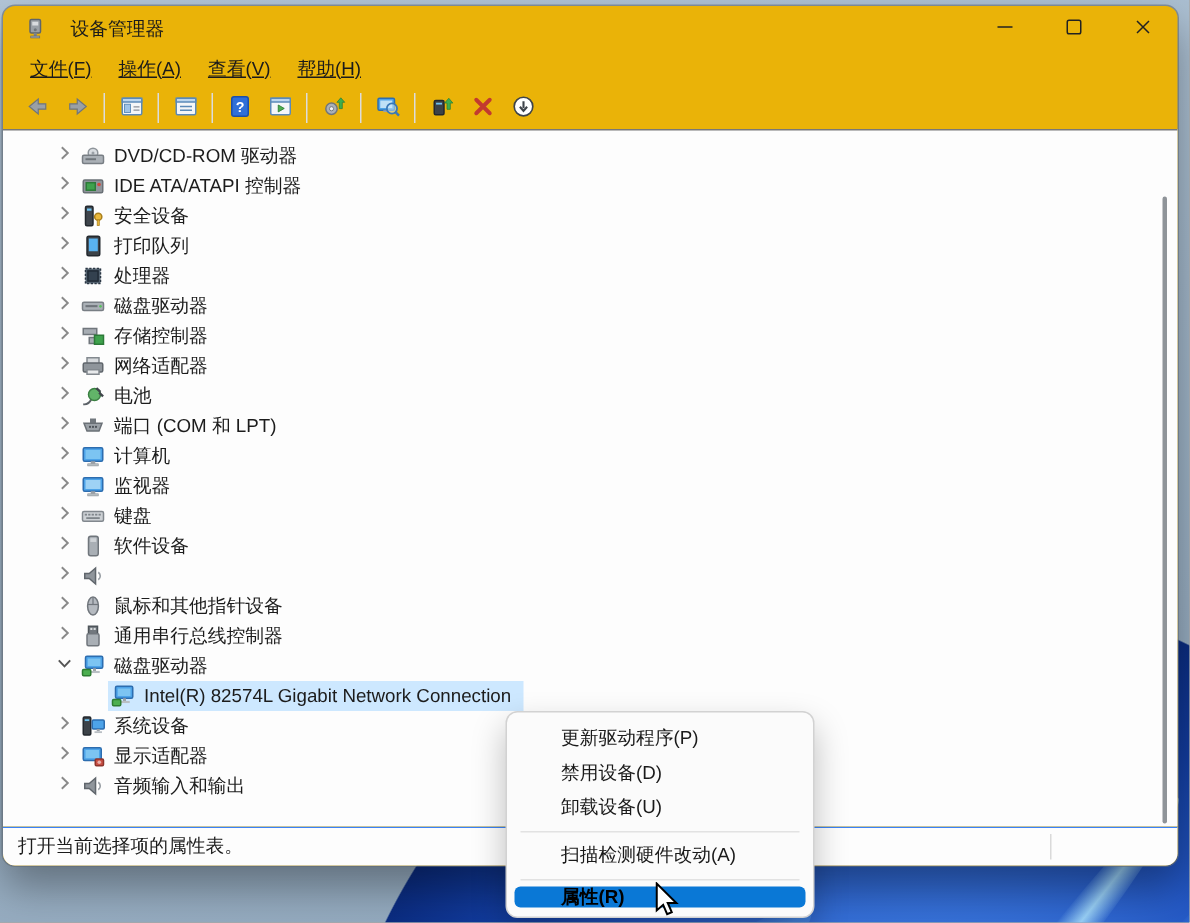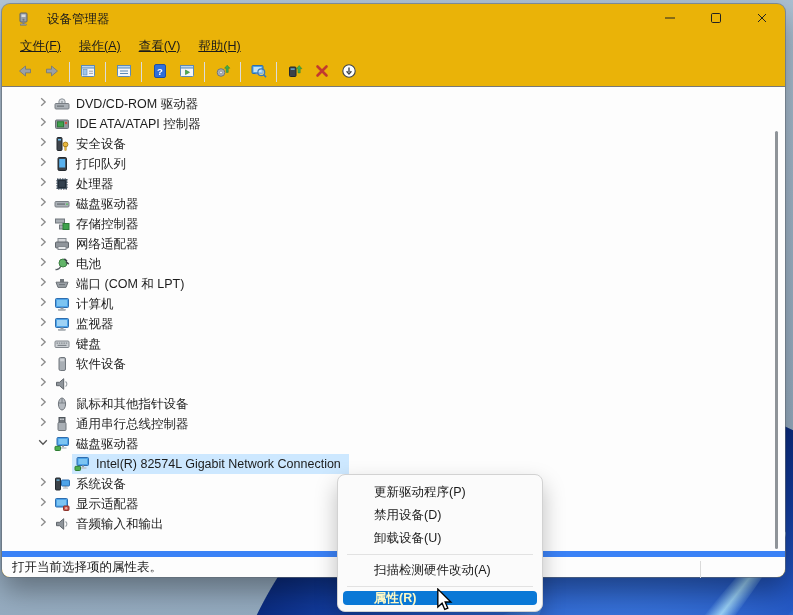--- a/index.html
+++ b/index.html
@@ -47,33 +47,33 @@
   .chev { width:18px; height:16px; display:flex; align-items:center; justify-content:center; flex:none; }
   .nodebox { display:flex; align-items:center; height:20px; padding:0 8px 0 2px; }
   .nodebox.selected { background:#cde8ff; }
   .ticon { width:17px; height:16px; display:flex; align-items:center; flex:none; margin-right:5px; }
   .tlabel { white-space:nowrap; }
   .tree-scrollbar { position:absolute; right:7px; top:44px; width:3px; height:418px;
     background:#8f9499; border-radius:2px; }
 
   
   .statusbar { position:absolute; left:0; right:0; bottom:0; height:26px;
-    border-top:6px solid #3b82f6; display:flex; align-items:center; padding-left:10px;
+    border-top:1px solid #3b82f6; display:flex; align-items:center; padding-left:10px;
     font-size:12.5px; color:#1b1b1b; background:#fdfdfd; border-radius:0 0 8px 8px; }
   .status-div { position:absolute; left:698px; top:4px; width:1px; height:17px; background:#dadada; }
 
   
   .context-menu { position:absolute; left:337px; top:474px; width:206px;
     background:#fbfbfb; border:1px solid #d2d2d2; border-radius:8px;
     box-shadow:0 10px 22px rgba(0,0,0,.25); padding:6px 0; z-index:10; }
   .cm-item { height:23px; display:flex; align-items:center; padding-left:36px;
     font-size:12.5px; color:#1a1a1a; background:transparent; border:none; width:100%;
     text-align:right; font-family:inherit; }
   .cm-item.hl { width:calc(100% - 10px); margin:0 5px; padding-left:31px; height:14px;
-    border-radius:4px; background:#0a78d6; color:#fef9c3; font-weight:bold; }
+    border-radius:4px; background:#0a78d6; color:#000000; font-weight:bold; }
   .cm-sep { height:1px; background:#e2e2e2; margin:4px 9px; }
 
   .cursor { position:absolute; left:436px; top:588px; z-index:20; }
 </style>
 </head>
 <body>
 
 <div class="screen">
 
   <div class="desktop">

